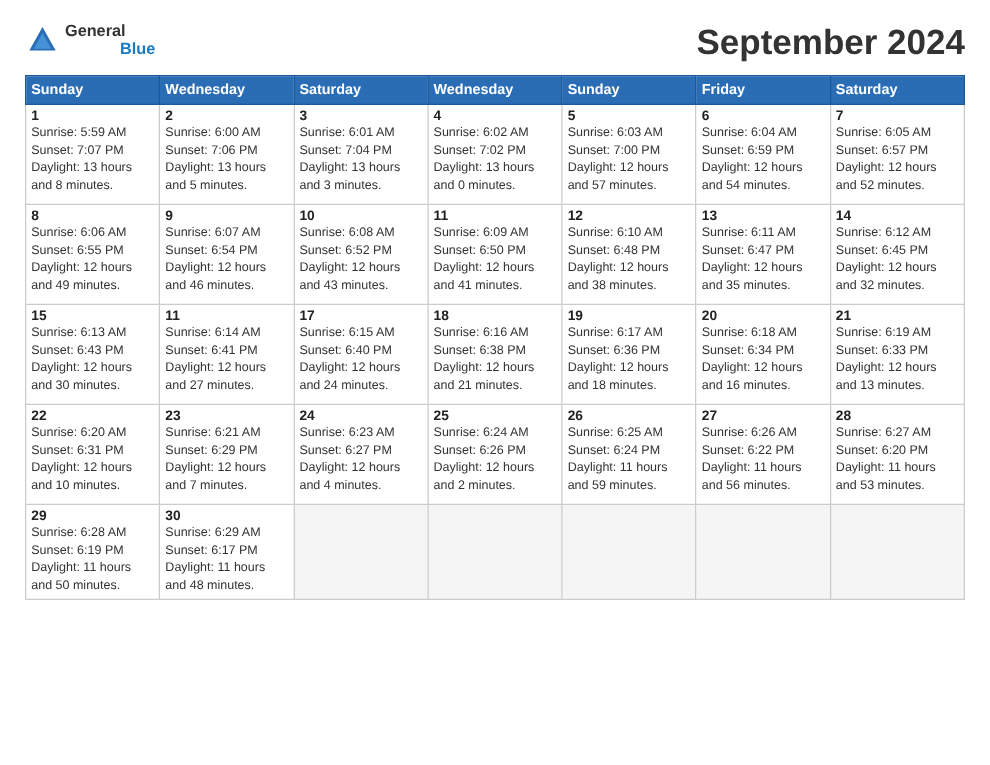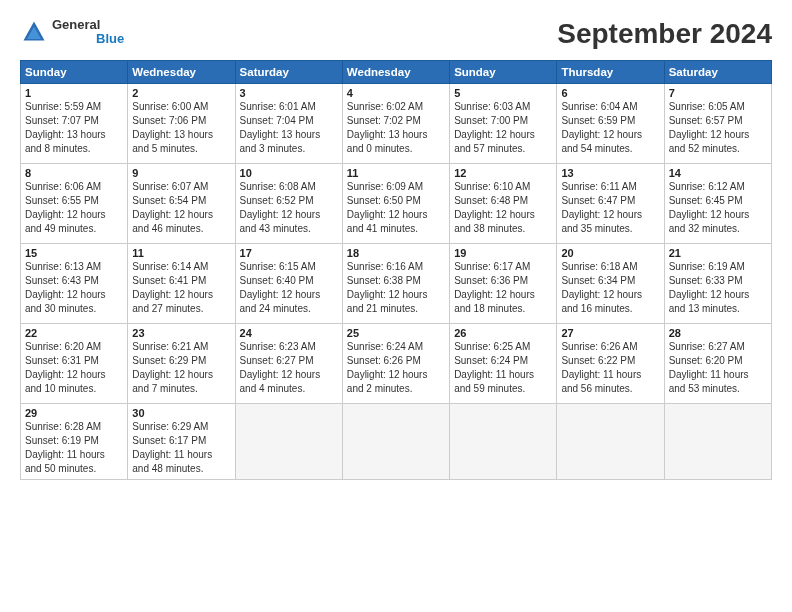--- a/index.html
+++ b/index.html
@@ -115,21 +115,21 @@
   </div>
 
   <table class="calendar">
     <thead>
       <tr>
         <th>Sunday</th>
         <th>Wednesday</th>
         <th>Saturday</th>
         <th>Wednesday</th>
         <th>Sunday</th>
-        <th>Thursday</th>
+        <th>Friday</th>
         <th>Saturday</th>
       </tr>
     </thead>
     <tbody>
 
       <tr>
         <td>
           <span class="day-num">1</span>
           <div class="day-info">Sunrise: 5:59 AM<br>Sunset: 7:07 PM<br>Daylight: 13 hours and 8 minutes.</div>
         </td>

